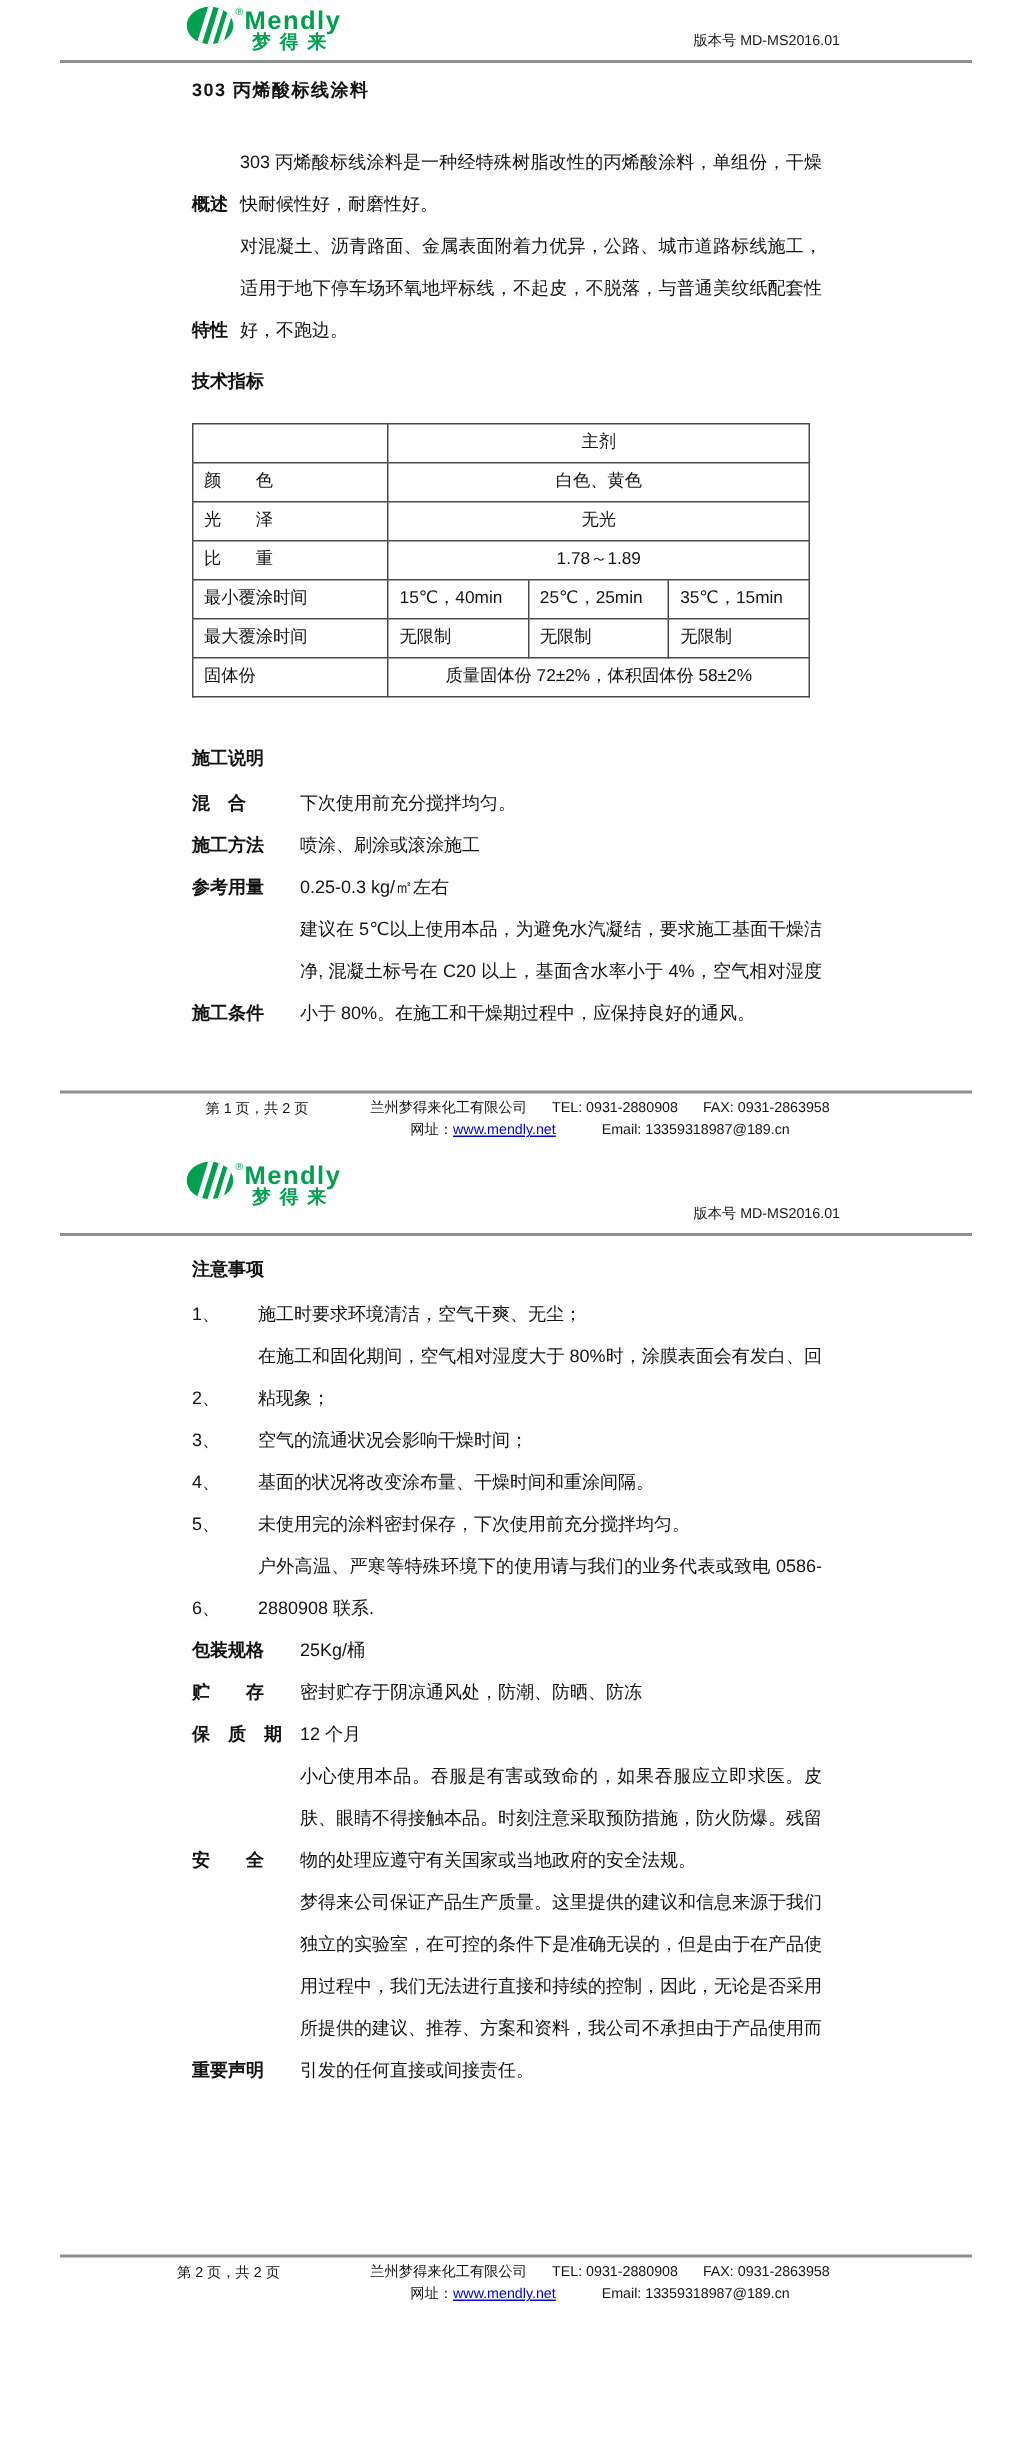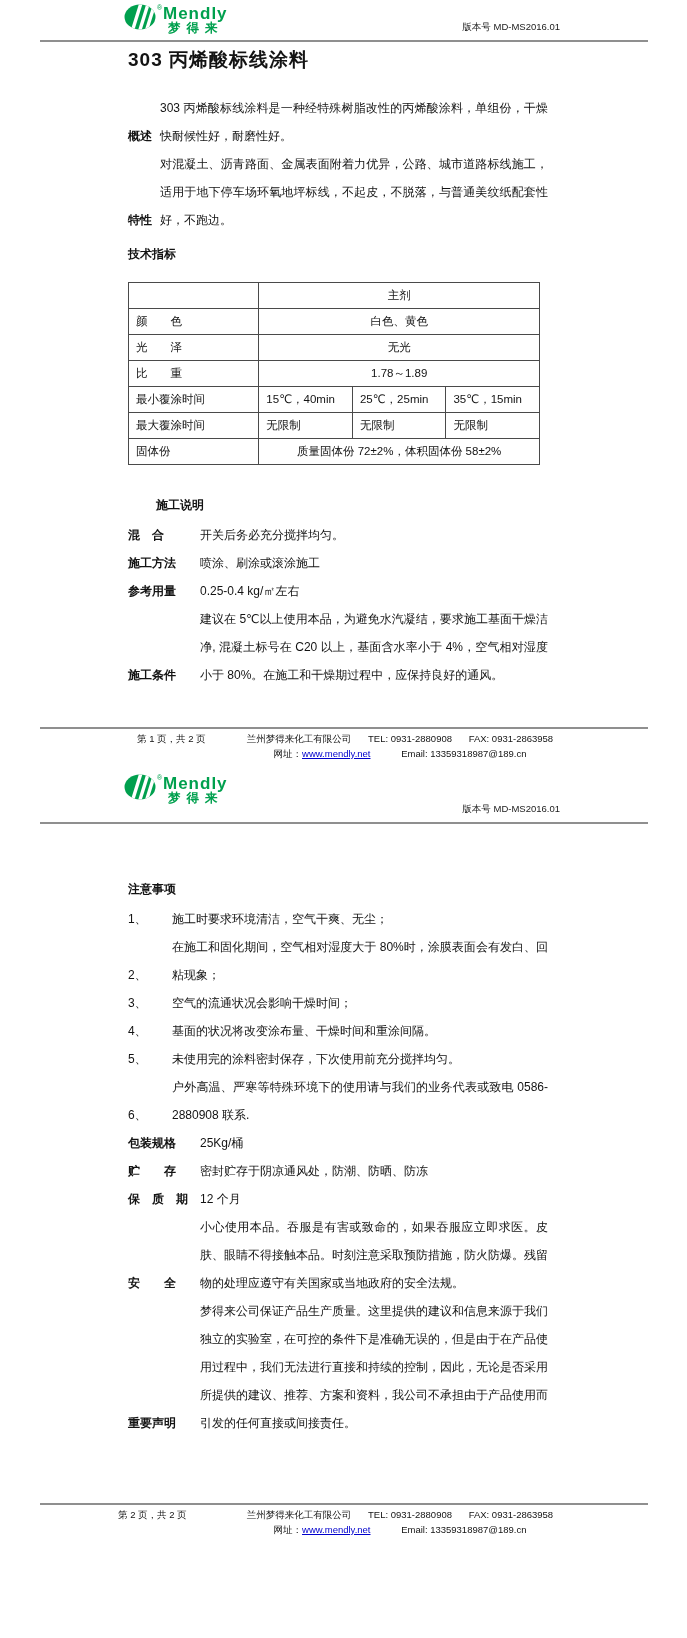--- a/index.html
+++ b/index.html
@@ -5,21 +5,21 @@
   html,body{margin:0;padding:0;}
   body{
     width:687px;height:1638px;position:relative;background:#ffffff;
     font-family:"Liberation Sans","DejaVu Sans",sans-serif;color:#131313;
     -webkit-font-smoothing:antialiased;
   }
   .rule{position:absolute;left:40px;width:608px;height:0;border-top:2px solid #8f8f8f;}
   .logo{position:absolute;left:123px;}
   .version{position:absolute;right:127px;font-size:9.5px;color:#1a1a1a;white-space:nowrap;}
   .content{position:absolute;left:128px;width:420px;font-size:12px;line-height:28px;}
-  .doc-title{font-size:19px;font-weight:bold;line-height:24px;margin:2px 0 22px 0;letter-spacing:1px;}
+  .doc-title{font-size:12px;font-weight:bold;line-height:24px;margin:2px 0 22px 0;letter-spacing:1px;}
   .h2{font-weight:bold;margin:6px 0 2px 0;}
   .row{display:flex;align-items:flex-end;}
   .s-label{flex:0 0 32px;font-weight:bold;white-space:nowrap;}
   .s-text{flex:1;text-align:justify;}
   .c-label{flex:0 0 72px;font-weight:bold;white-space:nowrap;}
   .c-text{flex:1;text-align:justify;}
   .n-num{flex:0 0 44px;}
   .n-text{flex:1;text-align:justify;}
   table.spec{border-collapse:collapse;width:412px;margin:14px 0 12px 0;font-size:11.5px;line-height:15px;padding-left:32px;}
   table.spec td{border:1px solid #4a4a4a;height:25px;padding:0 7px;vertical-align:middle;}
@@ -100,33 +100,33 @@
       <td class="val">无限制</td>
       <td class="val">无限制</td>
     </tr>
     <tr>
       <td class="lab">固体份</td>
       <td class="cspan" colspan="3">质量固体份 72±2%，体积固体份 58±2%</td>
     </tr>
   </tbody>
     </table>
 
-  <div class="h2" style="margin-top:26px;margin-left:28px;">施工说明</div>
+  <div class="h2" style="margin-top:26px;">施工说明</div>
 
   <div class="row">
     <div class="c-label">混　合</div>
-    <div class="c-text">开关后务必充分搅拌均匀。</div>
+    <div class="c-text">下次使用前充分搅拌均匀。</div>
   </div>
   <div class="row">
     <div class="c-label">施工方法</div>
     <div class="c-text">喷涂、刷涂或滚涂施工</div>
   </div>
   <div class="row">
     <div class="c-label">参考用量</div>
-    <div class="c-text">0.25-0.4 kg/㎡左右</div>
+    <div class="c-text">0.25-0.3 kg/㎡左右</div>
   </div>
   <div class="row">
     <div class="c-label">施工条件</div>
     <div class="c-text">建议在 5℃以上使用本品，为避免水汽凝结，要求施工基面干燥洁净, 混凝土标号在 C20 以上，基面含水率小于 4%，空气相对湿度小于 80%。在施工和干燥期过程中，应保持良好的通风。</div>
   </div>
 </div>
 
 <div class="rule" style="top:727px;"></div>
 <div class="f-page" style="top:733px;margin-left:19px;">第 1 页，共 2 页</div>
 <div class="f-info" style="top:731px;">
@@ -155,21 +155,21 @@
       <path d="M23,30 L32,1" stroke="#ffffff" stroke-width="3.4"></path>
     </g>
     <text x="34" y="8" font-size="7" fill="#00A04E">®</text>
     <text x="40" y="17" font-size="17" font-weight="bold" letter-spacing="1" fill="#00A04E">Mendly</text>
     <text x="45" y="30" font-size="12.5" font-weight="bold" letter-spacing="6" fill="#00A04E">梦得来</text>
   </svg>
 </div>
 <div class="version" style="top:803px;">版本号 MD-MS2016.01</div>
 <div class="rule" style="top:822px;"></div>
 
-<div class="content" style="top:875px;">
+<div class="content" style="top:832px;">
   <div class="h2" style="margin-top:0;">注意事项</div>
 
   <div class="row">
     <div class="n-num">1、</div>
     <div class="n-text">施工时要求环境清洁，空气干爽、无尘；</div>
   </div>
   <div class="row">
     <div class="n-num">2、</div>
     <div class="n-text">在施工和固化期间，空气相对湿度大于 80%时，涂膜表面会有发白、回粘现象；</div>
   </div>

